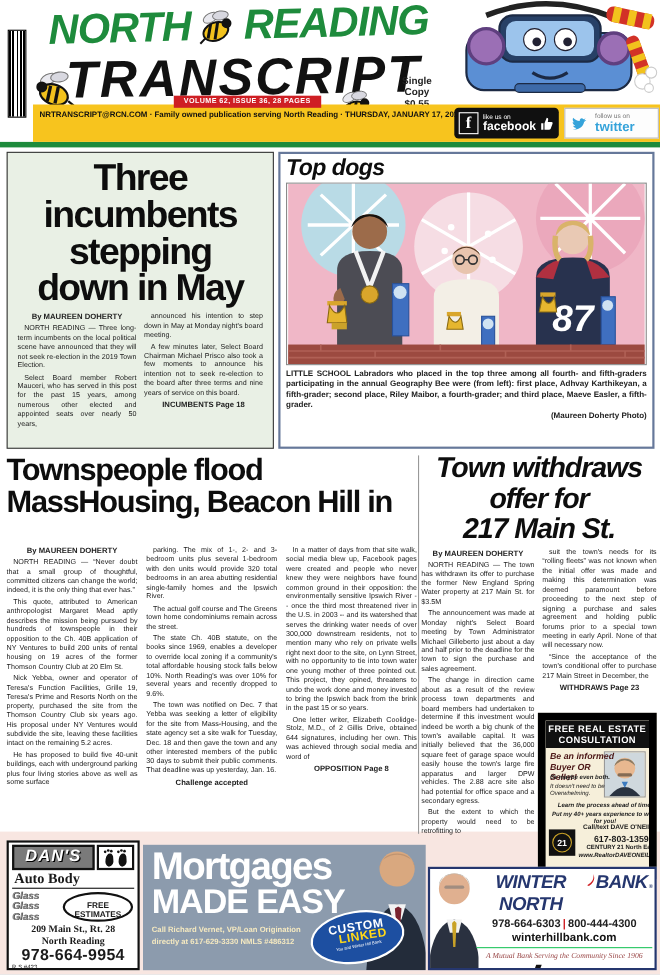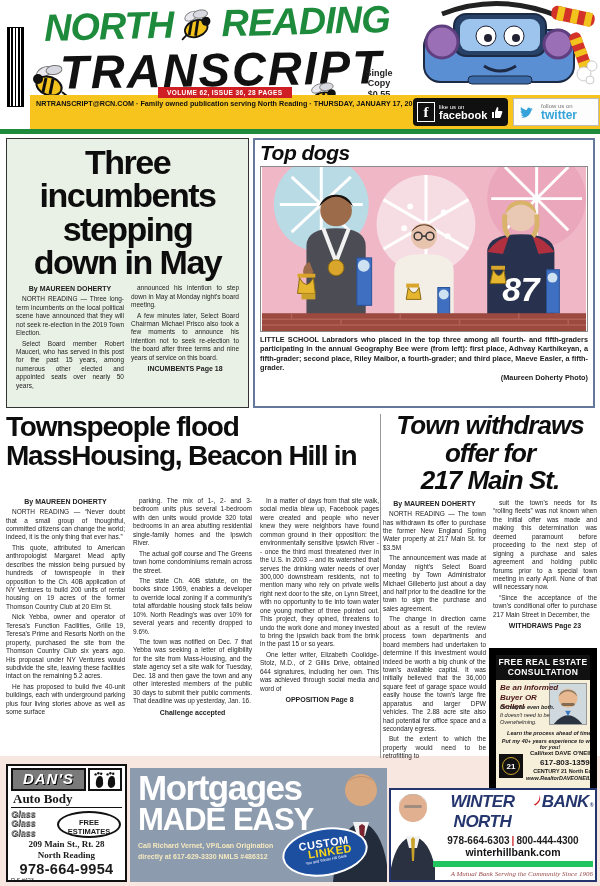--- a/index.html
+++ b/index.html
@@ -134,21 +134,21 @@
     border:2px solid #25366e; overflow:hidden; }
   .wh-man { position:absolute; left:-2px; bottom:-2px; }
   .wh-content { position:absolute; left:42px; top:2px; right:2px; text-align:center; }
   .wh-logo { display:flex; align-items:baseline; justify-content:center; gap:1px;
     font-size:17px; font-weight:900; font-style:italic; color:#25366e; letter-spacing:-.5px; }
   .wh-reg { font-size:5px; vertical-align:super; }
   .wh-phones { font-size:10px; font-weight:900; color:#222; margin-top:3px; }
   .wh-sep { color:#cf1f24; padding:0 2px; }
   .wh-web { font-size:10.5px; font-weight:900; color:#111; }
   .wh-tagline { font-family:"Liberation Serif",serif; font-style:italic; font-size:7px; color:#9a4848;
-    border-top:6px solid #22c55e; margin-top:3px; padding-top:3px;text-align:right; }
+    border-top:1px solid #22c55e; margin-top:3px; padding-top:3px; }
   .wh-logos { display:flex; align-items:center; justify-content:center; gap:6px; margin-top:4px; }
   .wh-whb { background:#2b3a6b; color:#fff; font-size:5px; font-weight:900; font-style:italic; padding:2px 3px; }
   .mc { position:relative; width:16px; height:10px; }
   .mc i { position:absolute; top:0; width:10px; height:10px; border-radius:50%; }
   .mc .c1 { left:0; background:#2b3a6b; }
   .mc .c2 { left:6px; background:#55627f; opacity:.85; }
   .wh-sum { font-size:8px; font-weight:900; font-style:italic; color:#111; }
   .wh-sum::before { content:""; display:inline-block; width:5px; height:8px; background:#111; transform:skewX(-20deg); margin-right:1px; }
   .wh-small { font-size:4.5px; line-height:1.1; color:#444; text-align:left; }
   .wh-house { font-size:10px; color:#222; }

